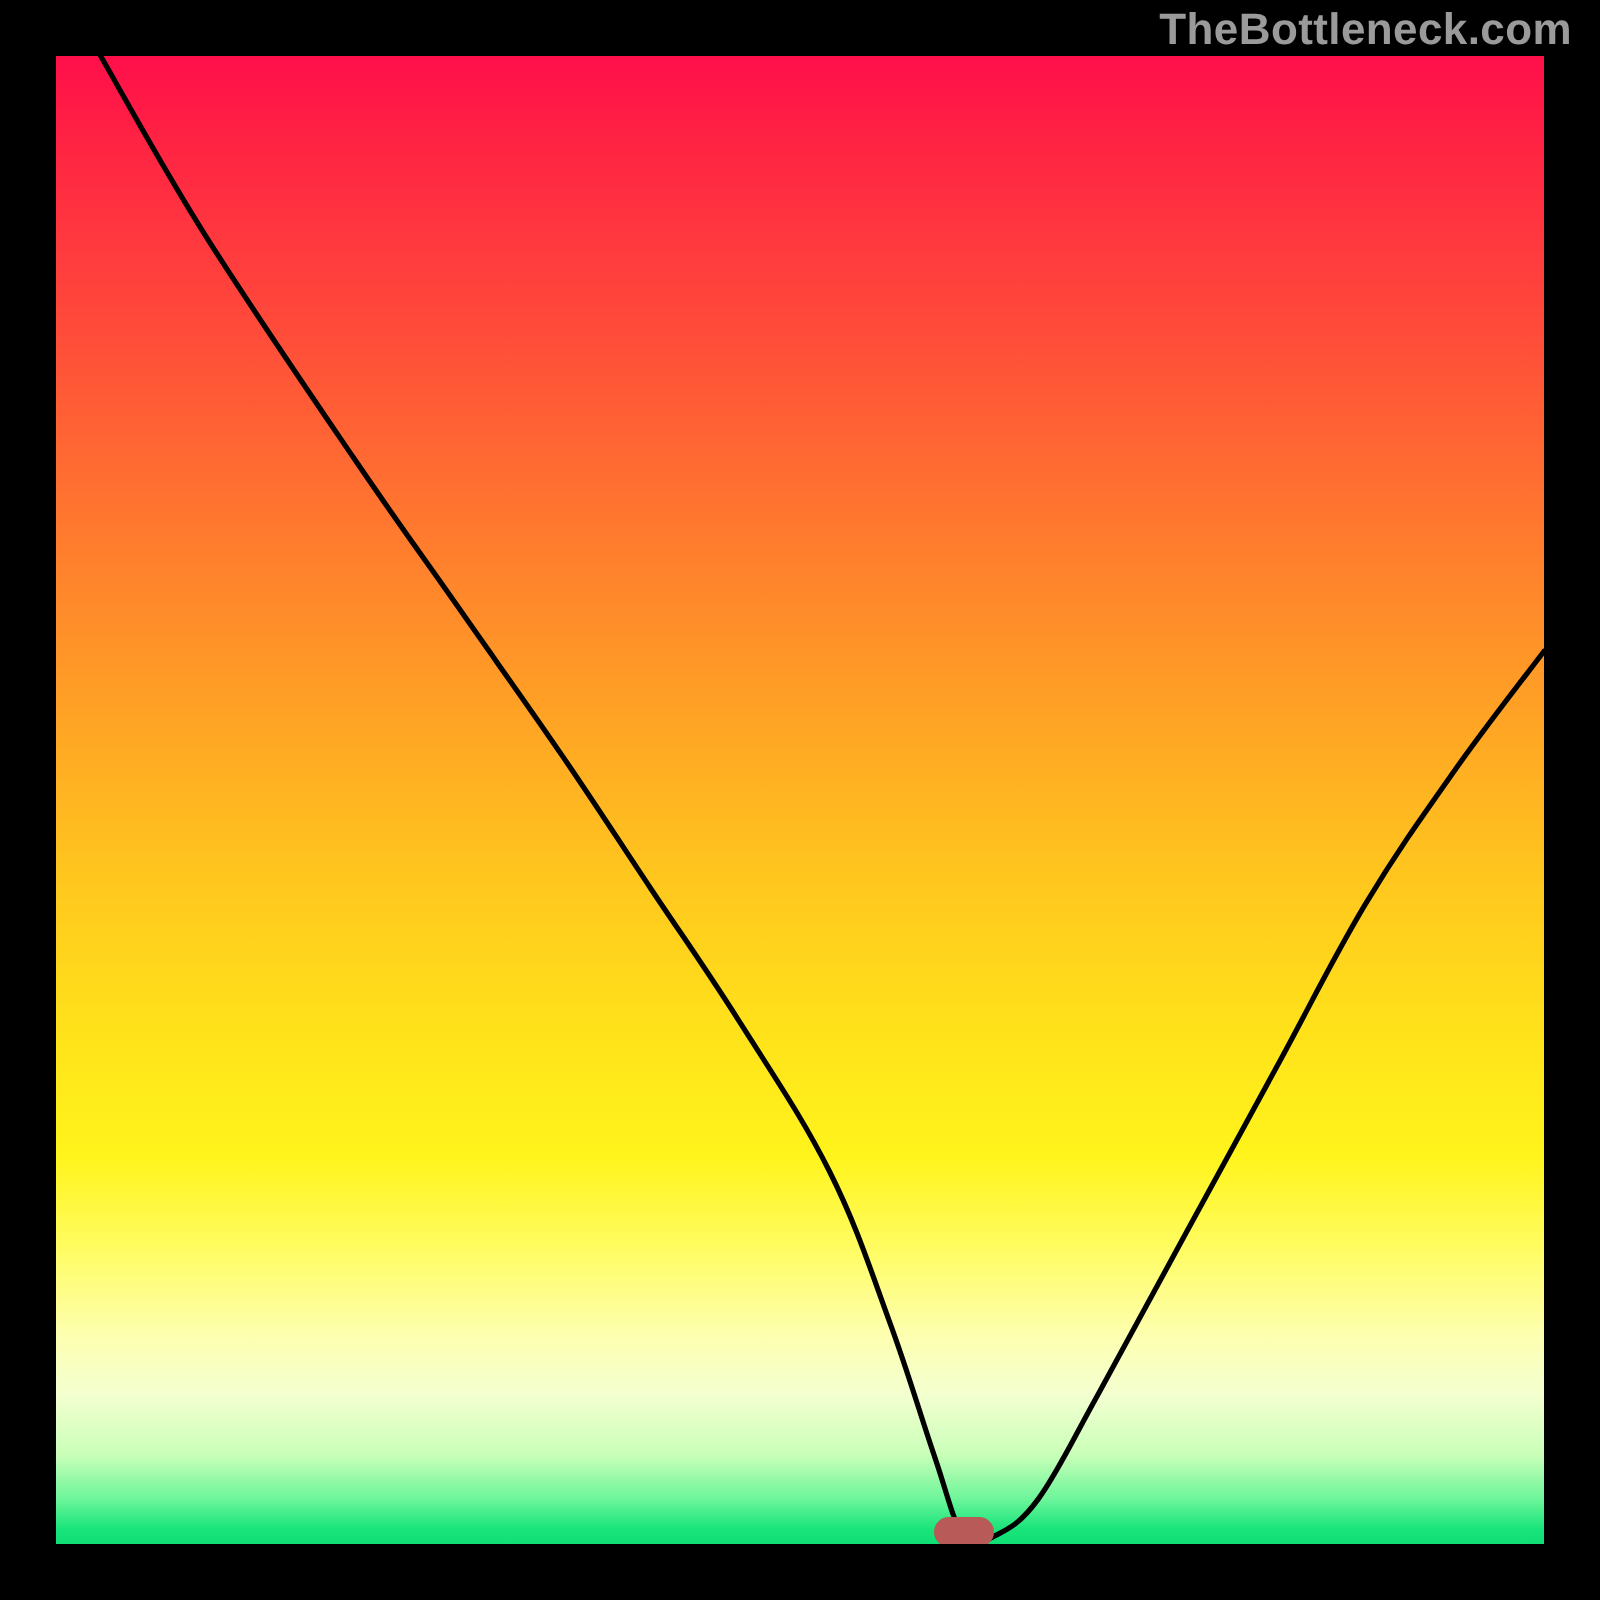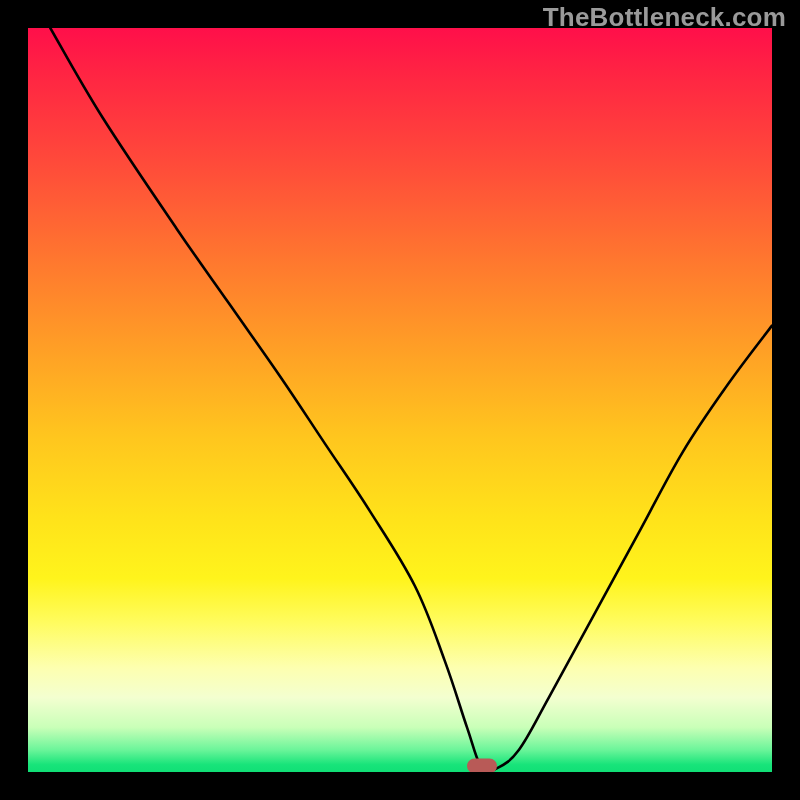--- a/index.html
+++ b/index.html
@@ -56,21 +56,21 @@
     height: 15px;
     border-radius: 8px;
     background: #b85a57;
     transform: translate(-50%, -50%);
   }
   .watermark {
     position: absolute;
     top: 2px;
     right: 14px;
     font-family: Arial, Helvetica, sans-serif;
-    font-size: 26px;
+    font-size: 22px;
     font-weight: 600;
     color: #9a9a9a;
     letter-spacing: 0.2px;
     user-select: none;
   }
   
   .plot-border {
     position: absolute;
     left: 26px;
     top: 26px;

